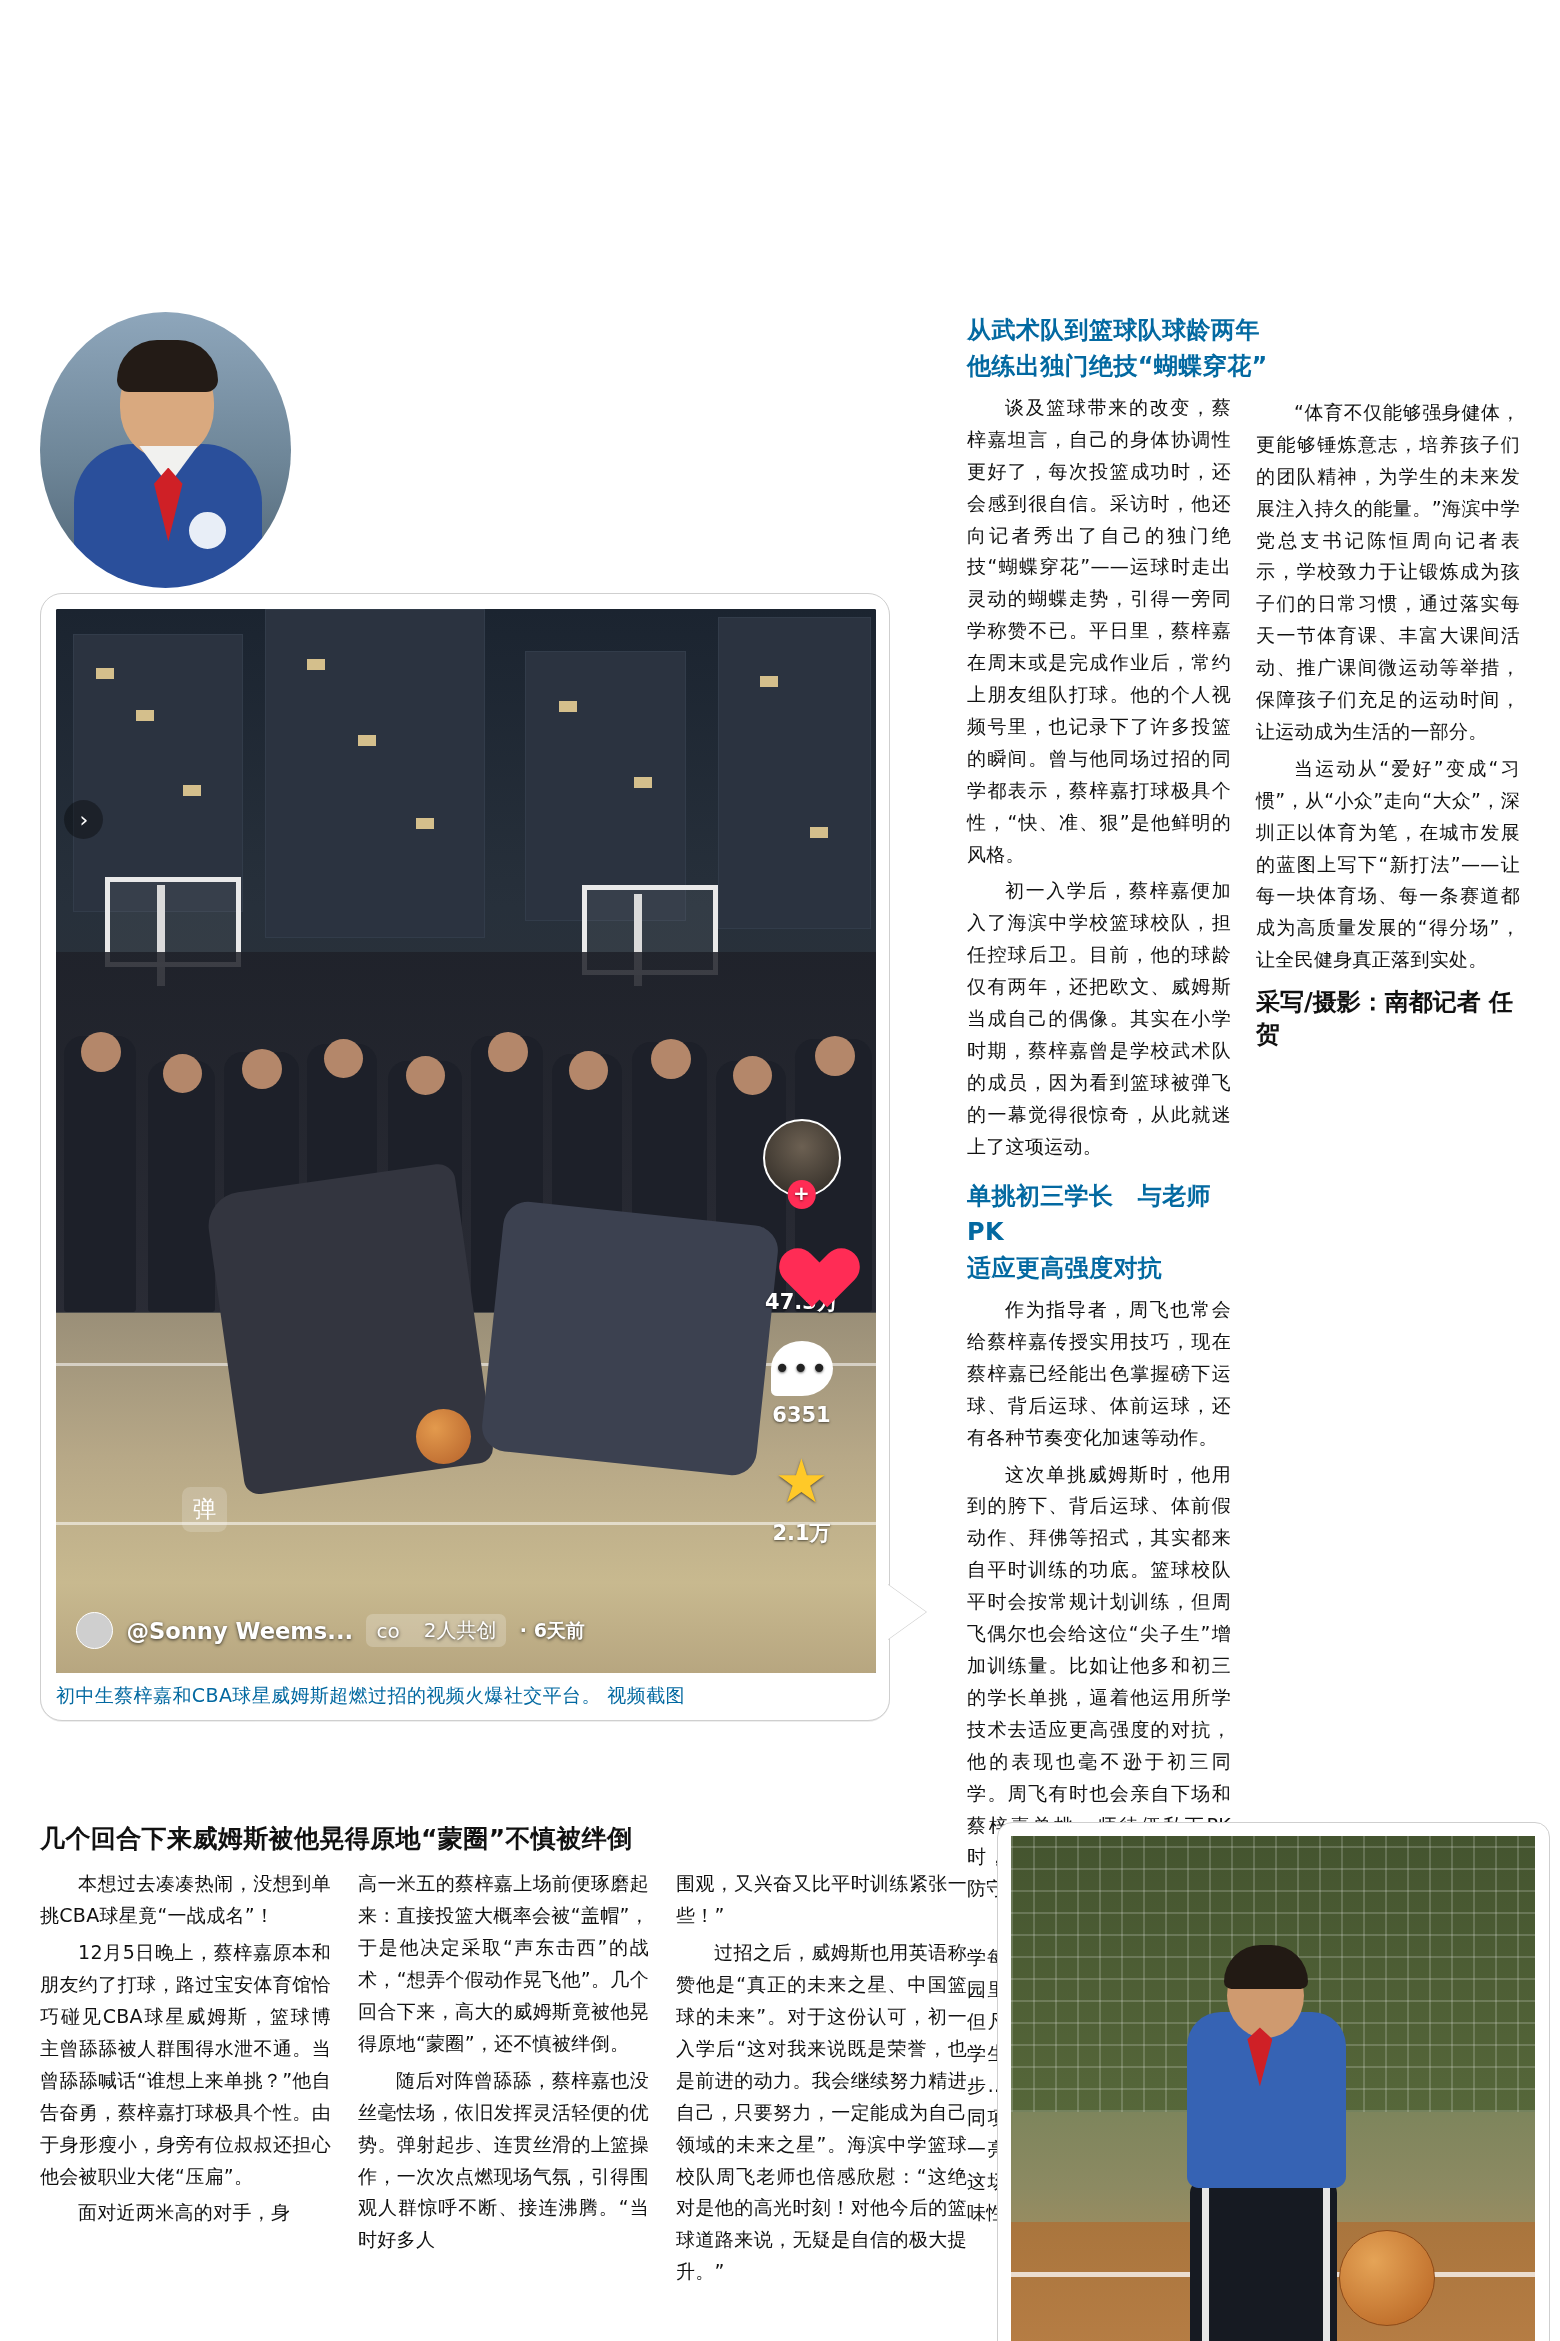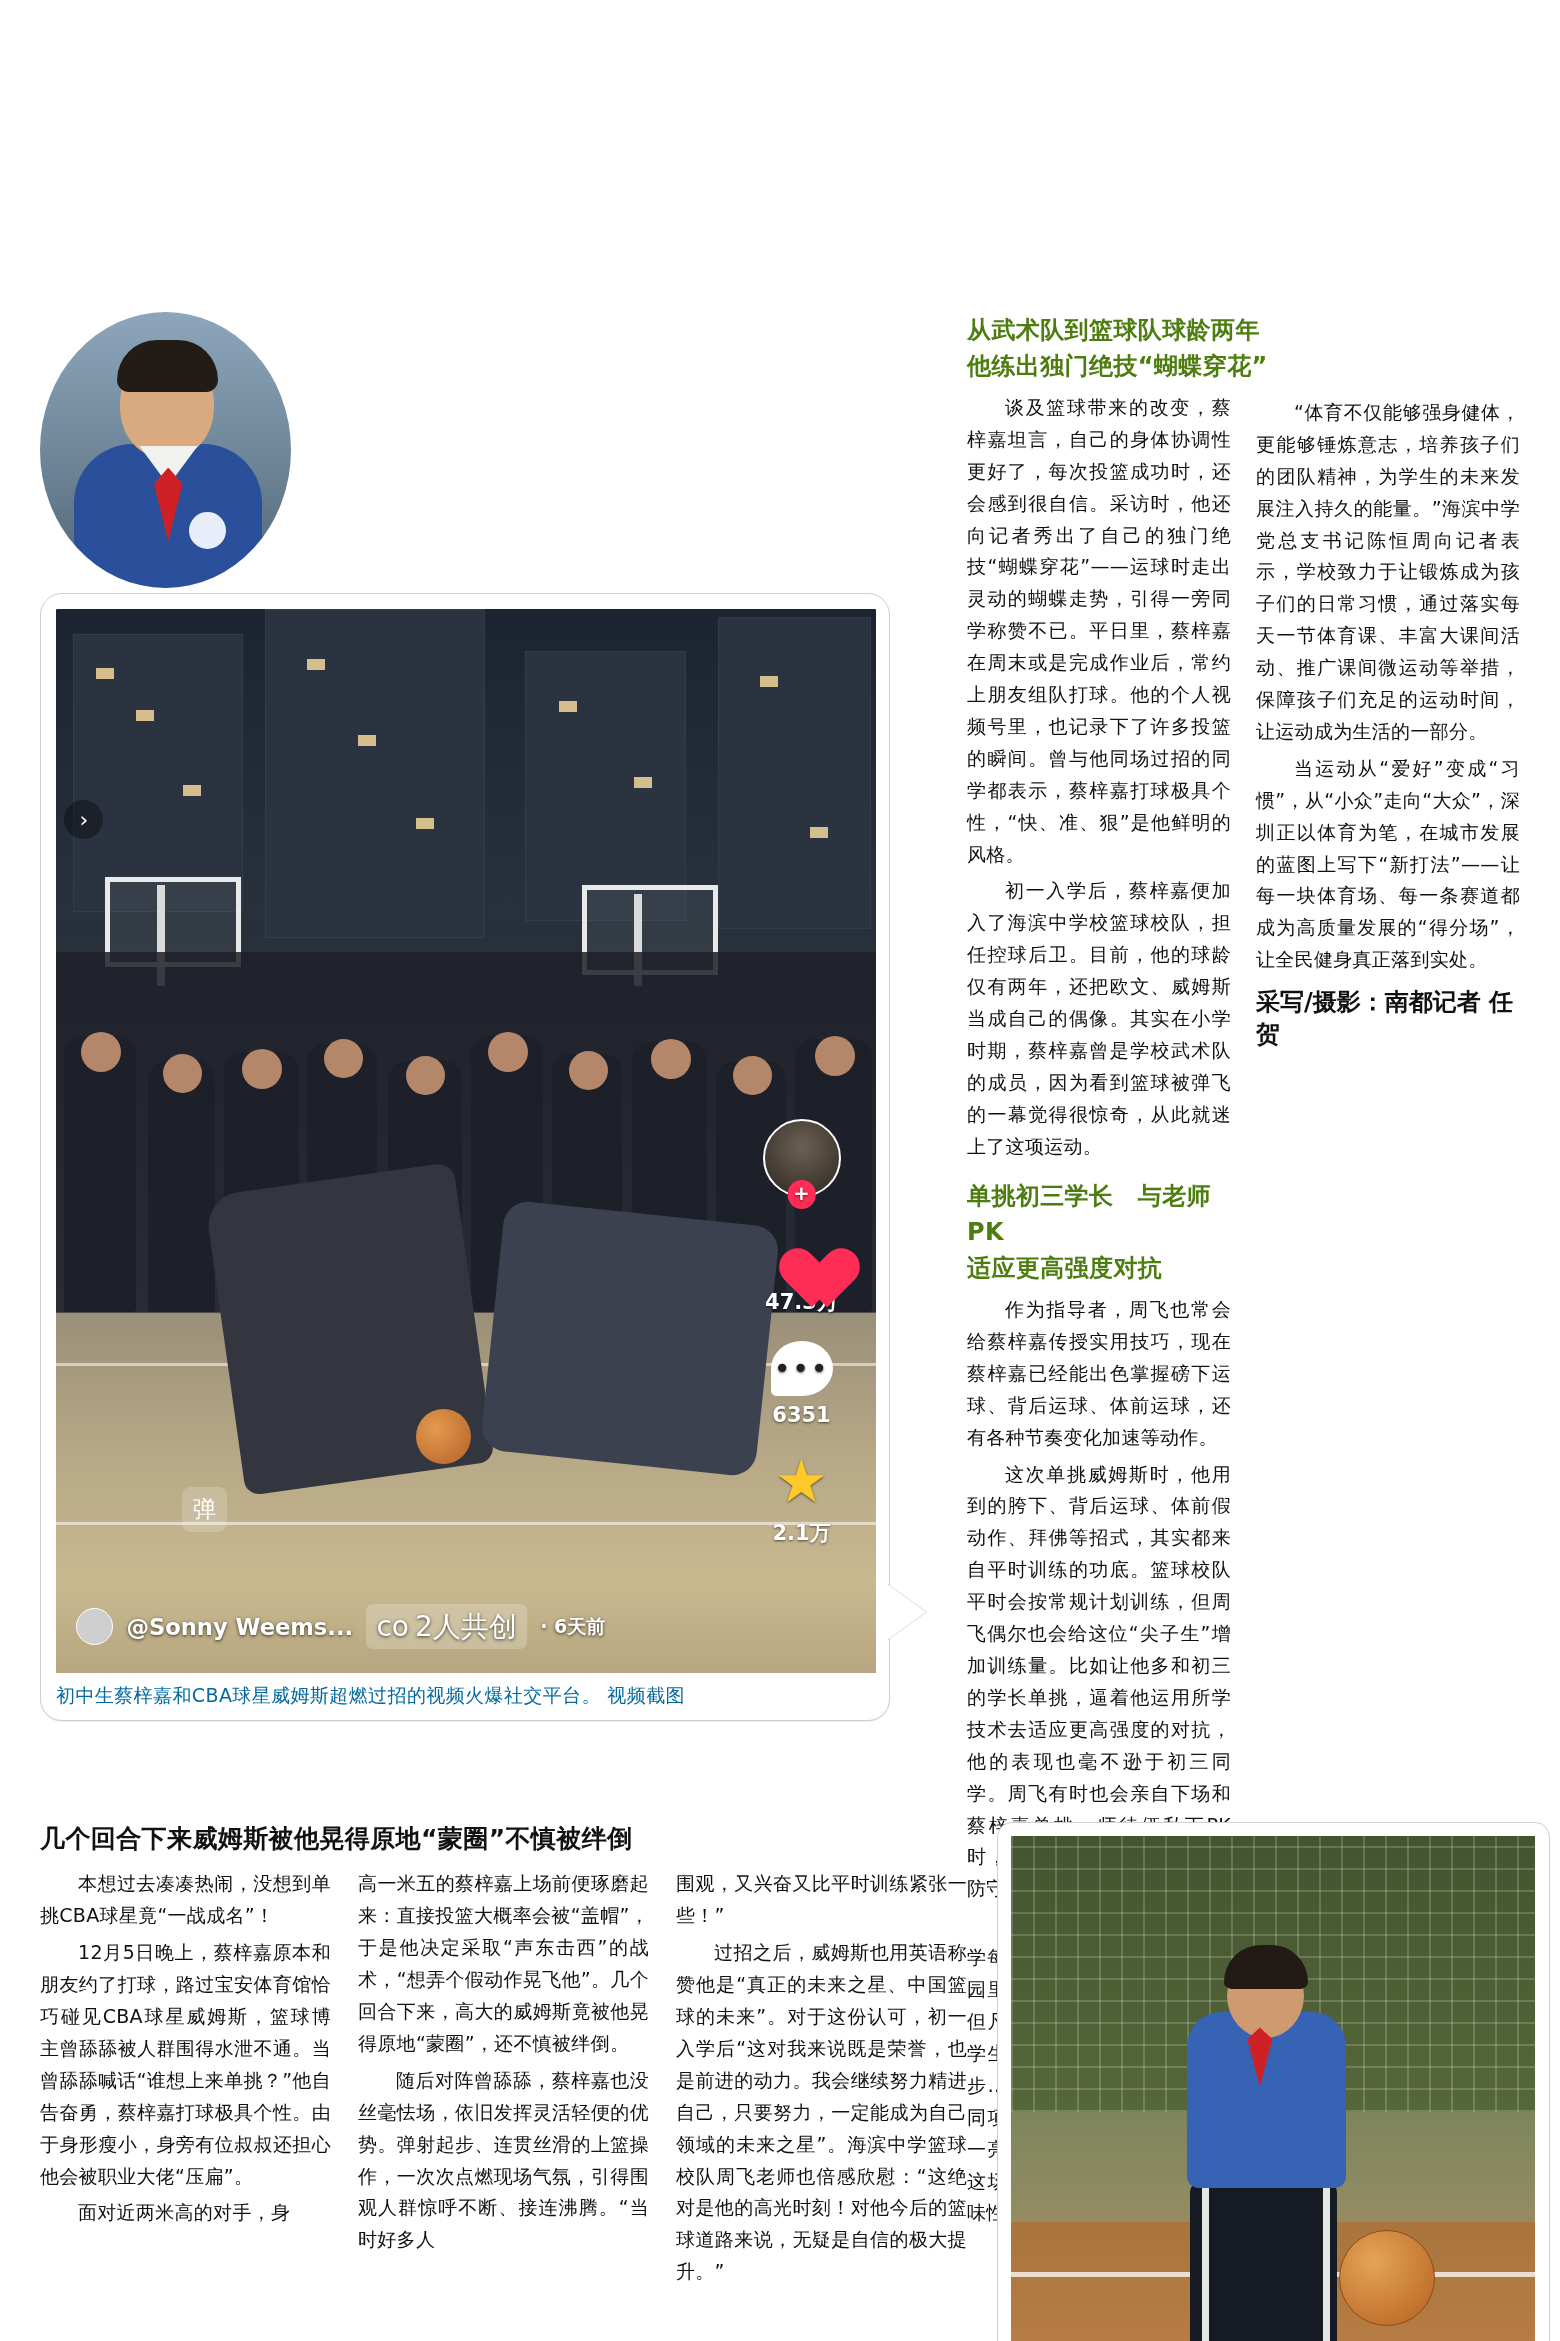--- a/index.html
+++ b/index.html
@@ -385,23 +385,23 @@
     font-weight: bold;
   }
   .v-user-av {
     width: 35px; height: 35px; border-radius: 50%;
     background: #cfcfcf; border: 1.7px solid #fff; flex: none;
   }
   .v-chip {
     background: rgba(255,255,255,0.22);
     border-radius: 6.7px;
     padding: 3.4px 10px;
-    font-size: 28px;
+    font-size: 20px;
     font-weight: normal;
-    display: flex; align-items: center; gap: 6px;
+    display: flex; align-items: center; gap: 24px;
   }
   .v-time { font-size: 19px; font-weight: bold; }
   .v-tanmu {
     position: absolute;
     left: 126px; bottom: 141px;
     width: 45px; height: 45px;
     border-radius: 8.4px;
     background: rgba(255,255,255,0.18);
     color: #fff;
     font-size: 23.5px;
@@ -426,21 +426,21 @@
     border-left: 39px solid #ffffff;
     filter: drop-shadow(1.7px 0 0 #cfcfcf);
   }
 
   
   .sec-title {
     font-size: 24px;
     font-weight: bold;
     line-height: 1.5;
     letter-spacing: 0.4px;
-    color: #4d7c0f;
+    color: #0369a1;
     margin-bottom: 8.4px;
   }
   .r-cols {
     display: flex;
     gap: 25px;
   }
   .r-col { width: 264px; }
   .body-text {
     font-size: 19px;
     line-height: 1.68;

